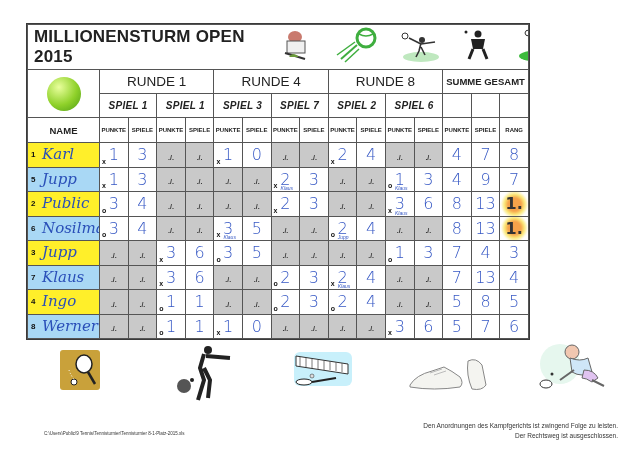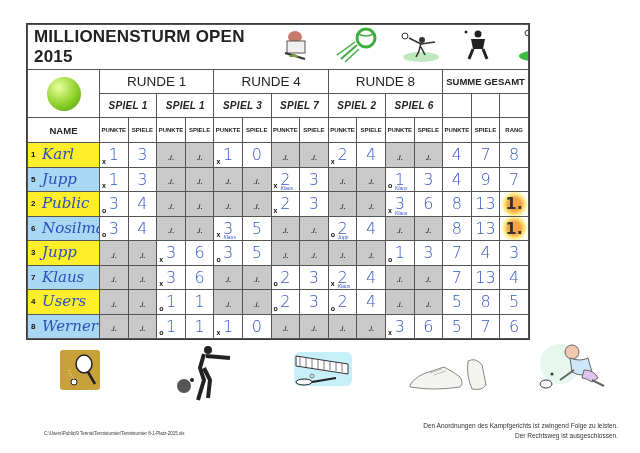--- a/index.html
+++ b/index.html
@@ -256,21 +256,21 @@
           <td><span class="hw">4</span></td>
           <td class="grey"><span class="dash">./.</span></td>
           <td class="grey"><span class="dash">./.</span></td>
           <td><span class="hw">7</span></td>
           <td><span class="hw">13</span></td>
           <td class=""><span class="hw">4</span></td>
         </tr>
         <tr class="data-row">
           <td class="name-cell yellow">
             <span class="seed">4</span>
-            <span class="pname">Users</span>
+            <span class="pname">Ingo</span>
           </td>
           <td class="grey"><span class="dash">./.</span></td>
           <td class="grey"><span class="dash">./.</span></td>
           <td><span class="mark">o</span><span class="hw">1</span></td>
           <td><span class="hw">1</span></td>
           <td class="grey"><span class="dash">./.</span></td>
           <td class="grey"><span class="dash">./.</span></td>
           <td><span class="mark">o</span><span class="hw">2</span></td>
           <td><span class="hw">3</span></td>
           <td><span class="mark">o</span><span class="hw">2</span></td>

